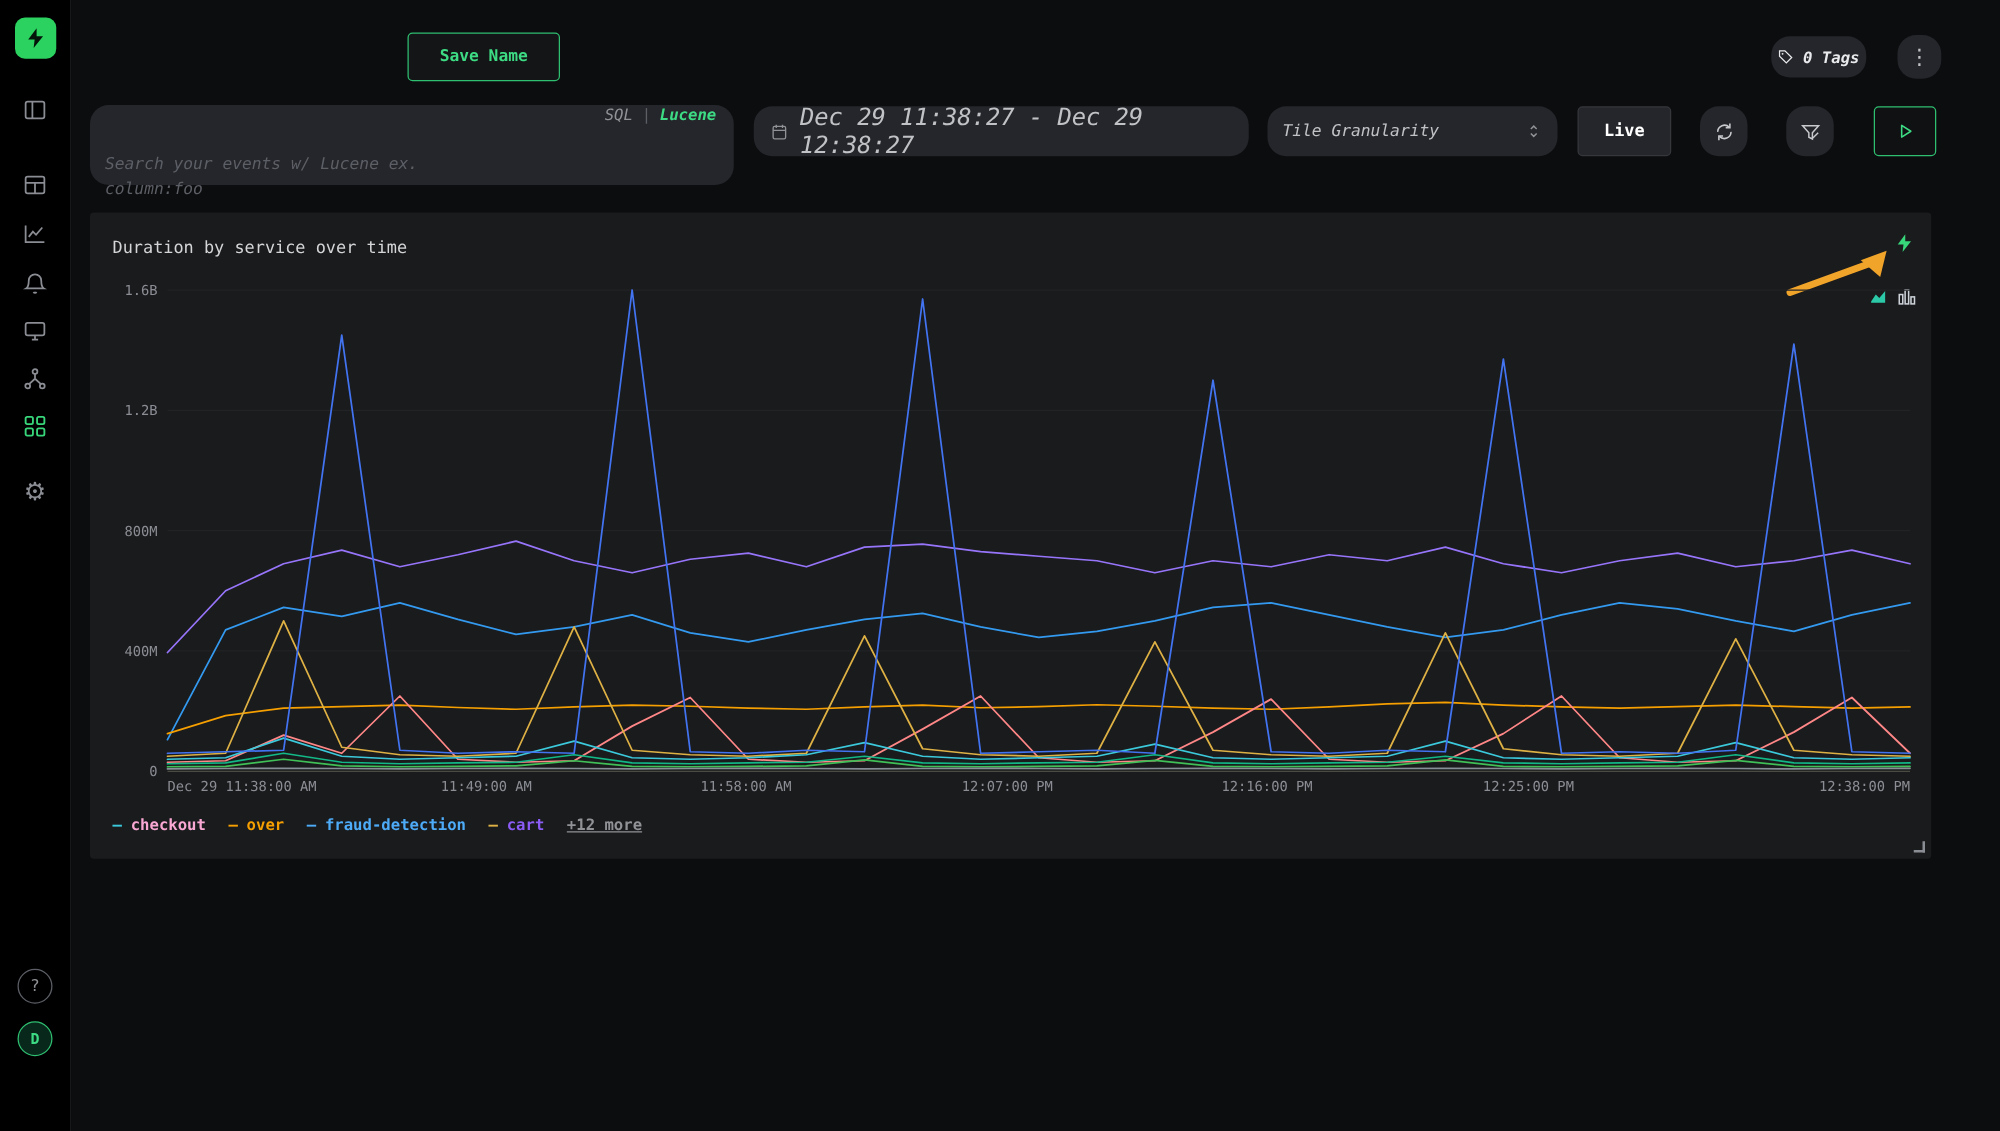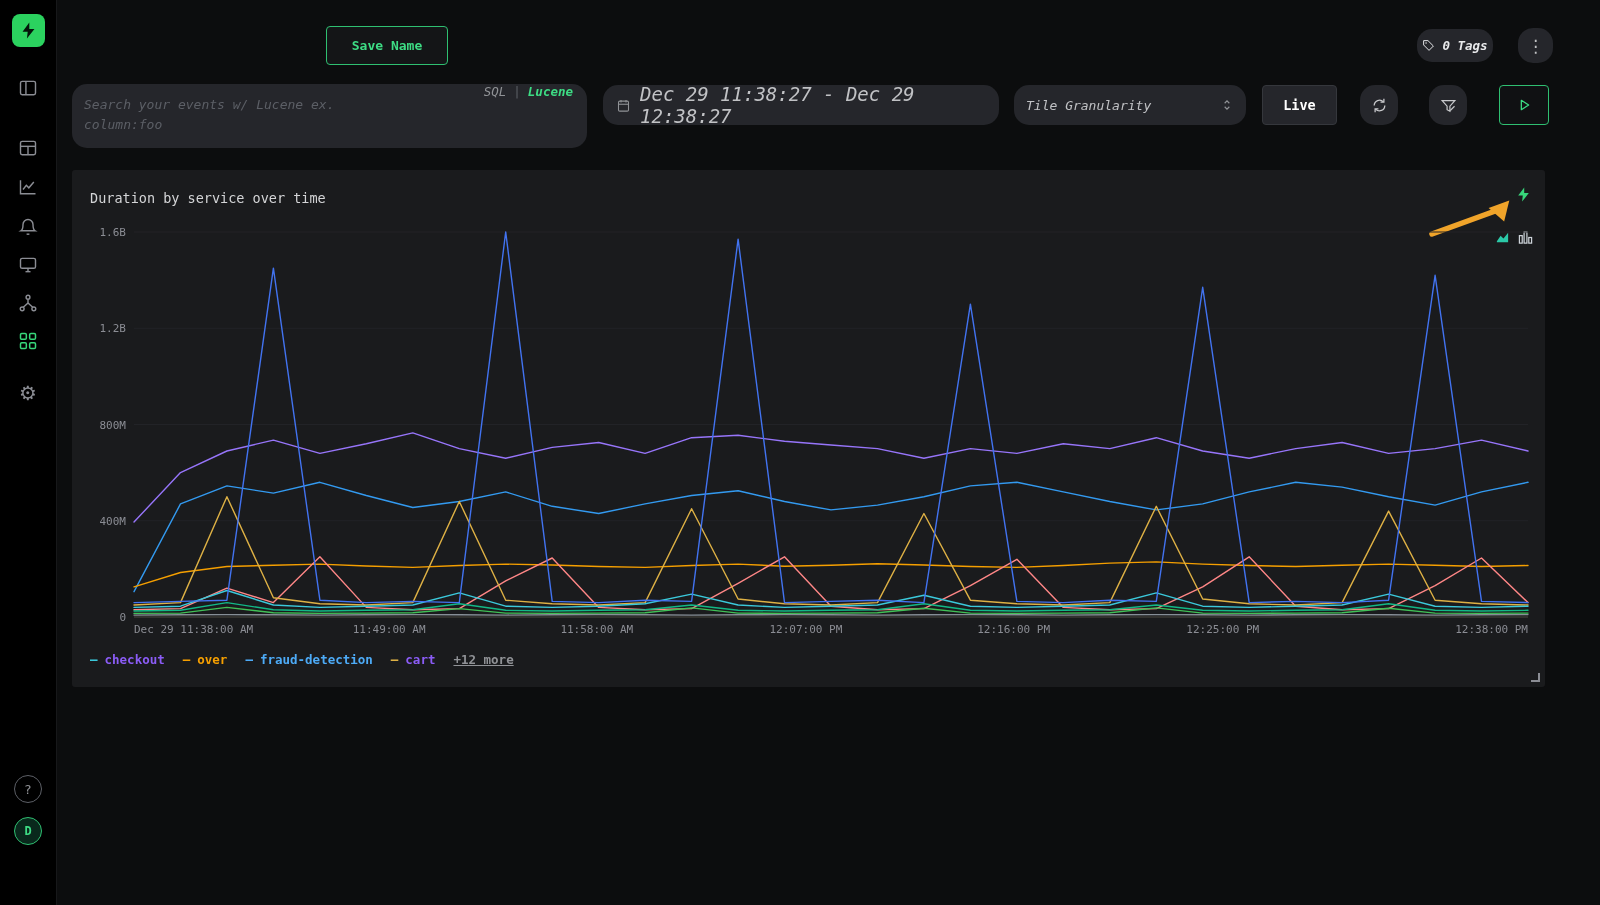--- a/index.html
+++ b/index.html
@@ -29,21 +29,21 @@
     border:none; border-radius:4px; color:#e6e7e8; font:13.5px "DejaVu Sans Mono",monospace; padding:0 12px; outline:none; }
   .save-btn { position:absolute; left:291px; top:26px; width:122px; height:39px; background:#141517;
     border:1px solid #2fbf71; border-radius:4px; color:#3ddc84; font-size:13px; font-weight:bold;
     display:flex; align-items:center; justify-content:center; cursor:pointer;margin-left:35px; }
   .tags-btn { position:absolute; left:1417px; top:29px; width:76px; height:33px; gap:7px; justify-content:center;
     font-size:12.5px; font-weight:bold; color:#e9eaec; cursor:pointer; }
   .kebab-btn { position:absolute; left:1518px; top:28px; width:35px; height:35px; justify-content:center;
     font-size:17px; color:#c1c2c5; cursor:pointer; }
 
   .search-box { position:absolute; left:72px; top:84px; width:515px; height:64px; padding:11px 12px; cursor:text; }
-  .search-ph { color:#5c5f66; font-size:13px; line-height:1.55; width:300px; }
+  .search-ph { color:#5c5f66; font-size:13px; line-height:1.55; width:300px;margin-top:27px; }
   .search-langs { position:absolute; right:14px; top:0; height:64px; display:flex; align-items:flex-start; gap:7px; font-size:12.5px; }
   .lang-sql { color:#909296; cursor:pointer; }
   .lang-div { color:#5c5f66; }
   .lang-lucene { color:#3ddc84; font-weight:bold; cursor:pointer; }
 
   .date-box { position:absolute; left:603px; top:85px; width:396px; height:40px; padding:0 13px; gap:9px; font-size:19px; cursor:pointer; }
   .gran-box { position:absolute; left:1014px; top:85px; width:232px; height:40px; padding:0 12px;
     justify-content:space-between; font-size:13px; cursor:pointer; }
   .live-btn { position:absolute; left:1262px; top:85px; width:75px; height:40px; background:#25262b; border:1px solid #35373c;
     border-radius:4px; color:#fff; font-size:13.5px; font-weight:bold; display:flex; align-items:center; justify-content:center; cursor:pointer; }
@@ -302,21 +302,21 @@
           <polyline points="54.0,399.4 100.5,399.1 146.9,393.4 193.4,398.7 239.9,399.4 286.3,399.1 332.8,398.7 379.3,394.6 425.7,399.1 472.2,399.4 518.7,399.1 565.1,398.7 611.6,393.9 658.1,399.1 704.5,399.4 751.0,399.1 797.5,398.7 843.9,394.3 890.4,399.1 936.9,399.4 983.3,399.1 1029.8,398.7 1076.3,393.9 1122.7,399.1 1169.2,399.4 1215.7,399.1 1262.1,398.7 1308.6,394.3 1355.1,399.1 1401.5,399.4 1448.0,399.1" fill="none" stroke="#40c057" stroke-width="1.4" stroke-linejoin="round" stroke-linecap="round"></polyline>
           <polyline points="54.0,401.1 100.5,400.8 146.9,400.6 193.4,400.8 239.9,401.1 286.3,400.8 332.8,400.6 379.3,400.8 425.7,401.1 472.2,400.8 518.7,400.6 565.1,400.8 611.6,401.1 658.1,400.8 704.5,400.6 751.0,400.8 797.5,401.1 843.9,400.8 890.4,400.6 936.9,400.8 983.3,401.1 1029.8,400.8 1076.3,400.6 1122.7,400.8 1169.2,401.1 1215.7,400.8 1262.1,400.6 1308.6,400.8 1355.1,401.1 1401.5,400.8 1448.0,400.6" fill="none" stroke="#868e96" stroke-width="1.4" stroke-linejoin="round" stroke-linecap="round"></polyline>
           <polyline points="54.0,388.6 100.5,387.4 146.9,386.2 193.4,54.1 239.9,386.2 286.3,388.6 332.8,387.4 379.3,388.6 425.7,18.0 472.2,387.4 518.7,388.6 565.1,386.2 611.6,387.4 658.1,25.2 704.5,388.6 751.0,387.4 797.5,386.2 843.9,388.6 890.4,90.2 936.9,387.4 983.3,388.6 1029.8,386.2 1076.3,387.4 1122.7,73.3 1169.2,388.6 1215.7,387.4 1262.1,388.6 1308.6,386.2 1355.1,61.3 1401.5,387.4 1448.0,388.6" fill="none" stroke="#4273f0" stroke-width="1.4" stroke-linejoin="round" stroke-linecap="round"></polyline>
         </svg>
     </div>
 
     <div class="legend">
       <div class="legend-items" id="legend-items">
           <span class="legend-item">
             <span style="color: rgb(59, 201, 219);">—</span>
-            <span style="color: #8b5cf6;">checkout</span>
+            <span style="color: #f9a8d4;">checkout</span>
           </span>
           <span class="legend-item">
             <span style="color: rgb(245, 159, 0);">—</span>
             <span style="color: rgb(245, 159, 0);">over</span>
           </span>
           <span class="legend-item">
             <span style="color: rgb(77, 171, 247);">—</span>
             <span style="color: rgb(77, 171, 247);">fraud-detection</span>
           </span>
           <span class="legend-item">

